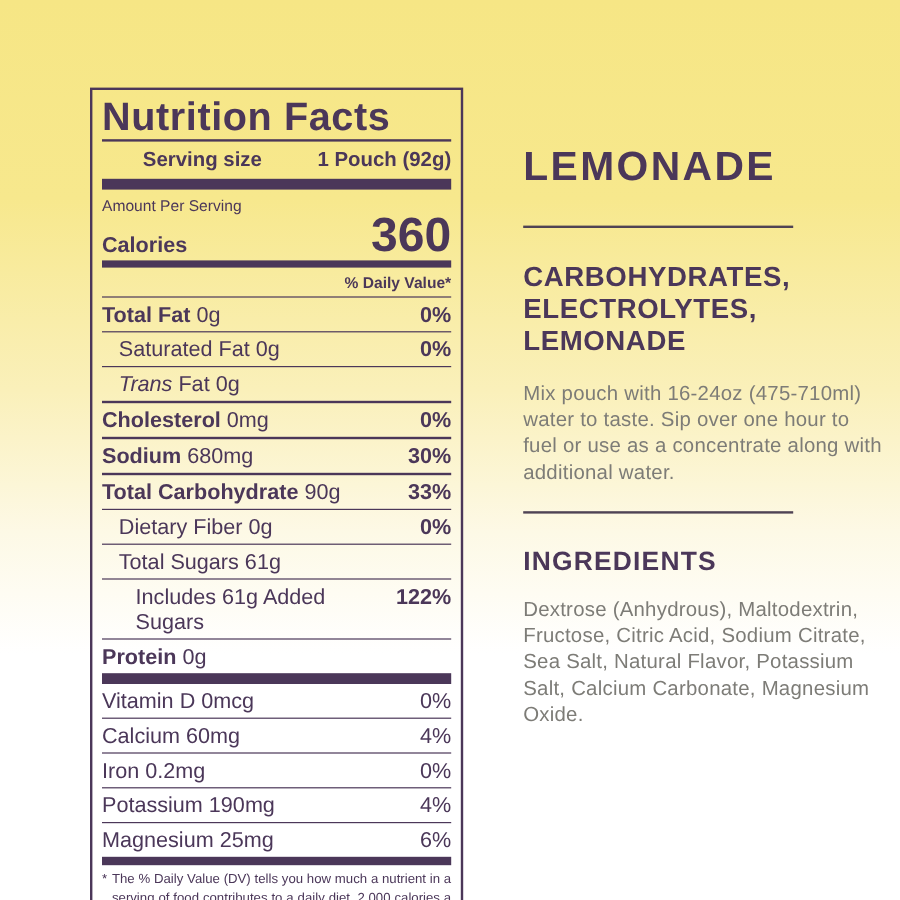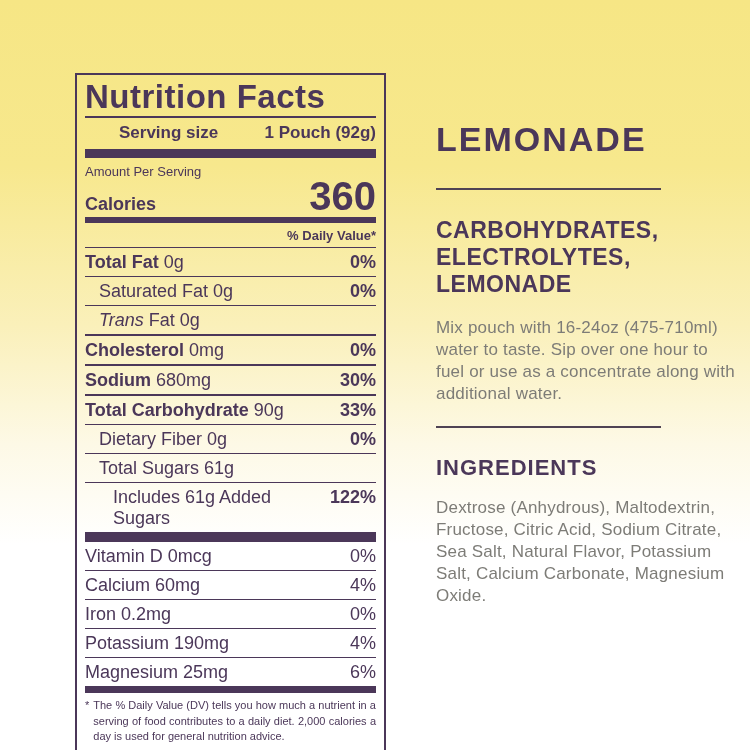--- a/index.html
+++ b/index.html
@@ -176,20 +176,24 @@
       <span class="dv bld">0%</span>
     </div>
     <div class="row">
       <span class="ind1"><span>Total Sugars 61g</span></span>
       <span class="dv"></span>
     </div>
     <div class="row">
       <span class="ind2"><span>Includes 61g Added Sugars</span></span>
       <span class="dv bld">122%</span>
     </div>
+    <div class="row noline">
+      <span><span class="bld">Protein</span><span> 0g</span></span>
+      <span class="dv"></span>
+    </div>
 
     <div class="bar h9"></div>
 
     <div class="row">
       <span>Vitamin D 0mcg</span>
       <span class="dv">0%</span>
     </div>
     <div class="row">
       <span>Calcium 60mg</span>
       <span class="dv">4%</span>

